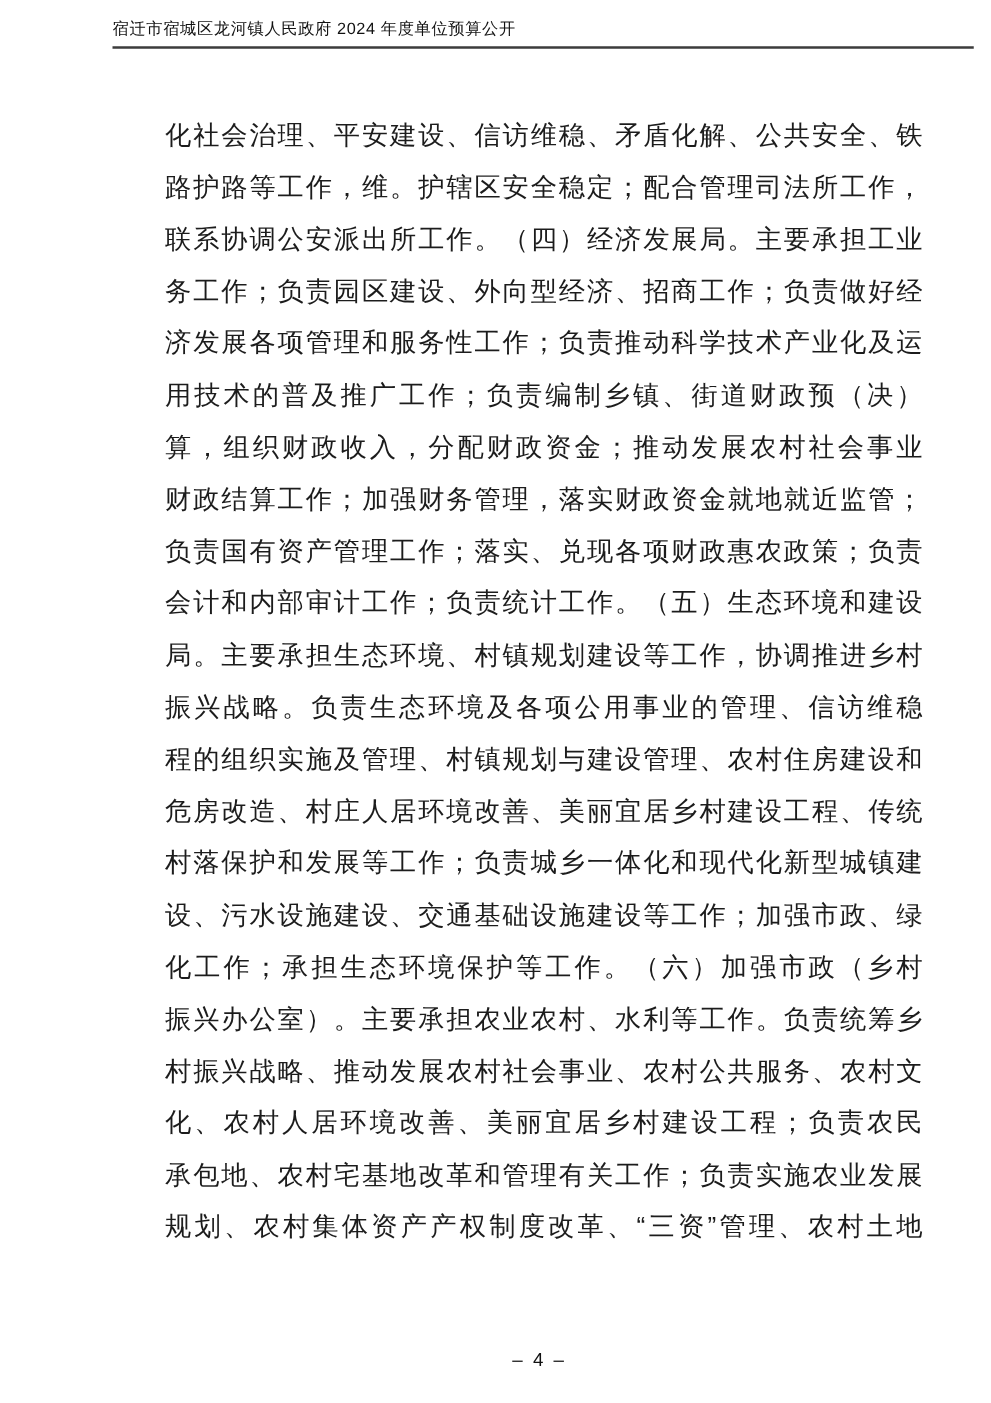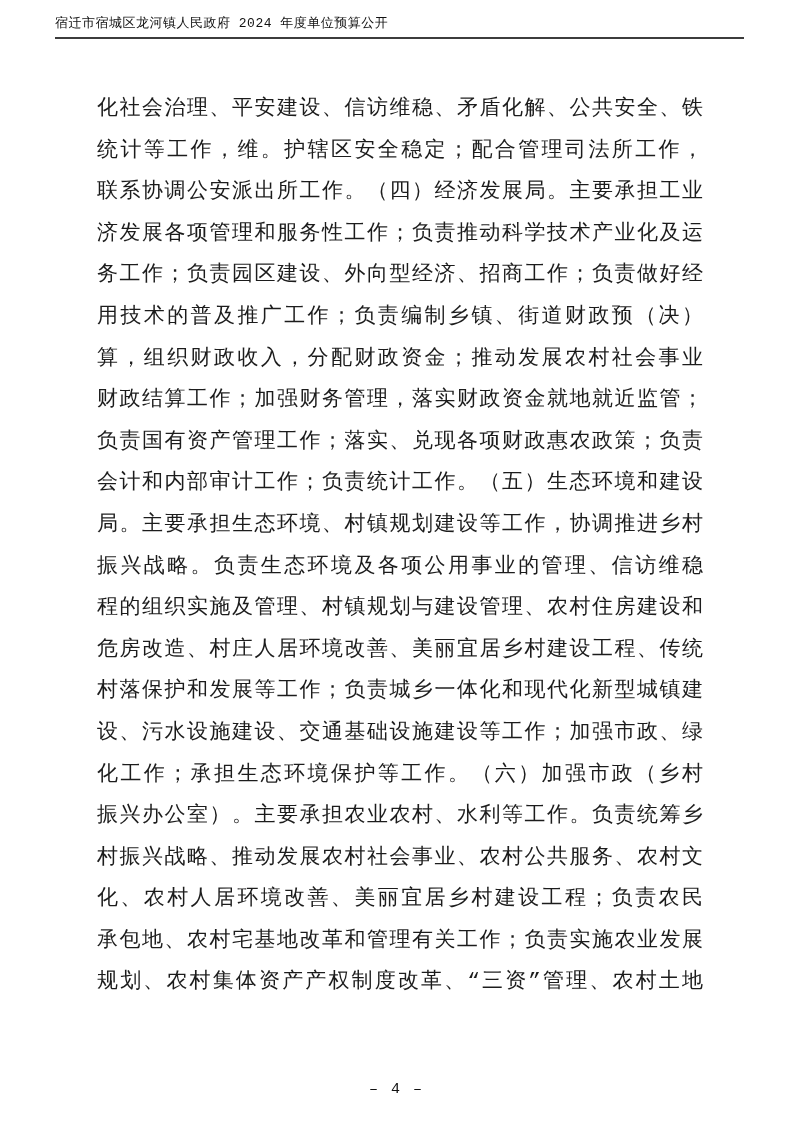--- a/index.html
+++ b/index.html
@@ -6,22 +6,23 @@
     margin: 0;
     padding: 0;
     background: #ffffff;
   }
   .page {
     position: relative;
     width: 744px;
     height: 1122px;
     background: #ffffff;
     overflow: hidden;
-    font-family: Liberation Mono, monospace;
+    font-family: Liberation Sans, sans-serif;
     color: #1c1c1c;
+    margin-left: 35px;
   }
   .header {
     position: absolute;
     left: 55px;
     top: 14px;
     width: 690px;
   }
   .header-title {
     font-size: 13px;
     letter-spacing: 0.5px;
@@ -68,24 +69,24 @@
 
 <div class="page">
 
   <div class="header">
     <div class="header-title">宿迁市宿城区龙河镇人民政府 2024 年度单位预算公开</div>
     <div class="header-rule"></div>
   </div>
 
   <div class="body-text">
       <div class="text-line">化社会治理、平安建设、信访维稳、矛盾化解、公共安全、铁</div>
-      <div class="text-line">统计等工作，维。护辖区安全稳定；配合管理司法所工作，</div>
+      <div class="text-line">路护路等工作，维。护辖区安全稳定；配合管理司法所工作，</div>
       <div class="text-line">联系协调公安派出所工作。（四）经济发展局。主要承担工业</div>
+      <div class="text-line">务工作；负责园区建设、外向型经济、招商工作；负责做好经</div>
       <div class="text-line">济发展各项管理和服务性工作；负责推动科学技术产业化及运</div>
-      <div class="text-line">务工作；负责园区建设、外向型经济、招商工作；负责做好经</div>
       <div class="text-line">用技术的普及推广工作；负责编制乡镇、街道财政预（决）</div>
       <div class="text-line">算，组织财政收入，分配财政资金；推动发展农村社会事业</div>
       <div class="text-line">财政结算工作；加强财务管理，落实财政资金就地就近监管；</div>
       <div class="text-line">负责国有资产管理工作；落实、兑现各项财政惠农政策；负责</div>
       <div class="text-line">会计和内部审计工作；负责统计工作。（五）生态环境和建设</div>
       <div class="text-line">局。主要承担生态环境、村镇规划建设等工作，协调推进乡村</div>
       <div class="text-line">振兴战略。负责生态环境及各项公用事业的管理、信访维稳</div>
       <div class="text-line">程的组织实施及管理、村镇规划与建设管理、农村住房建设和</div>
       <div class="text-line">危房改造、村庄人居环境改善、美丽宜居乡村建设工程、传统</div>
       <div class="text-line">村落保护和发展等工作；负责城乡一体化和现代化新型城镇建</div>

